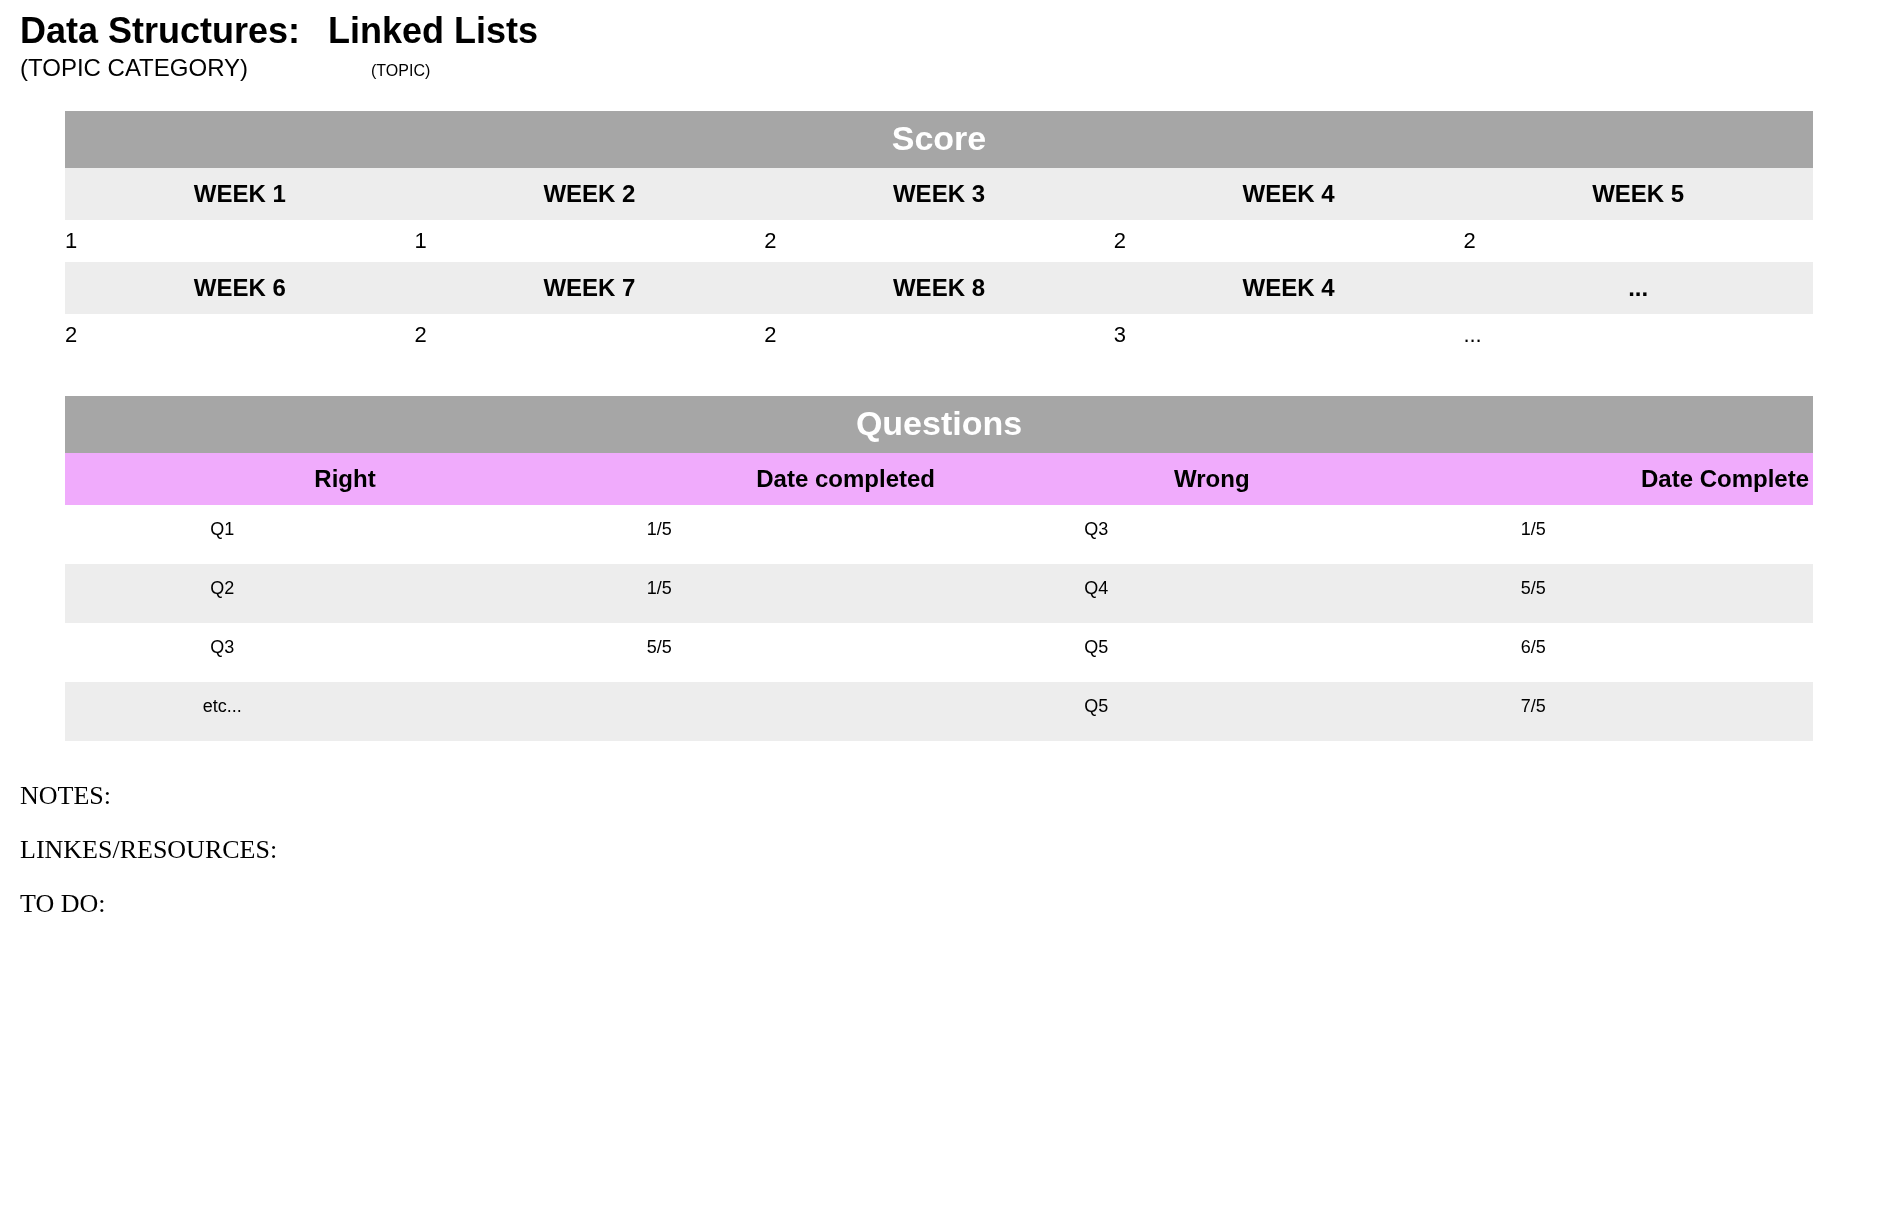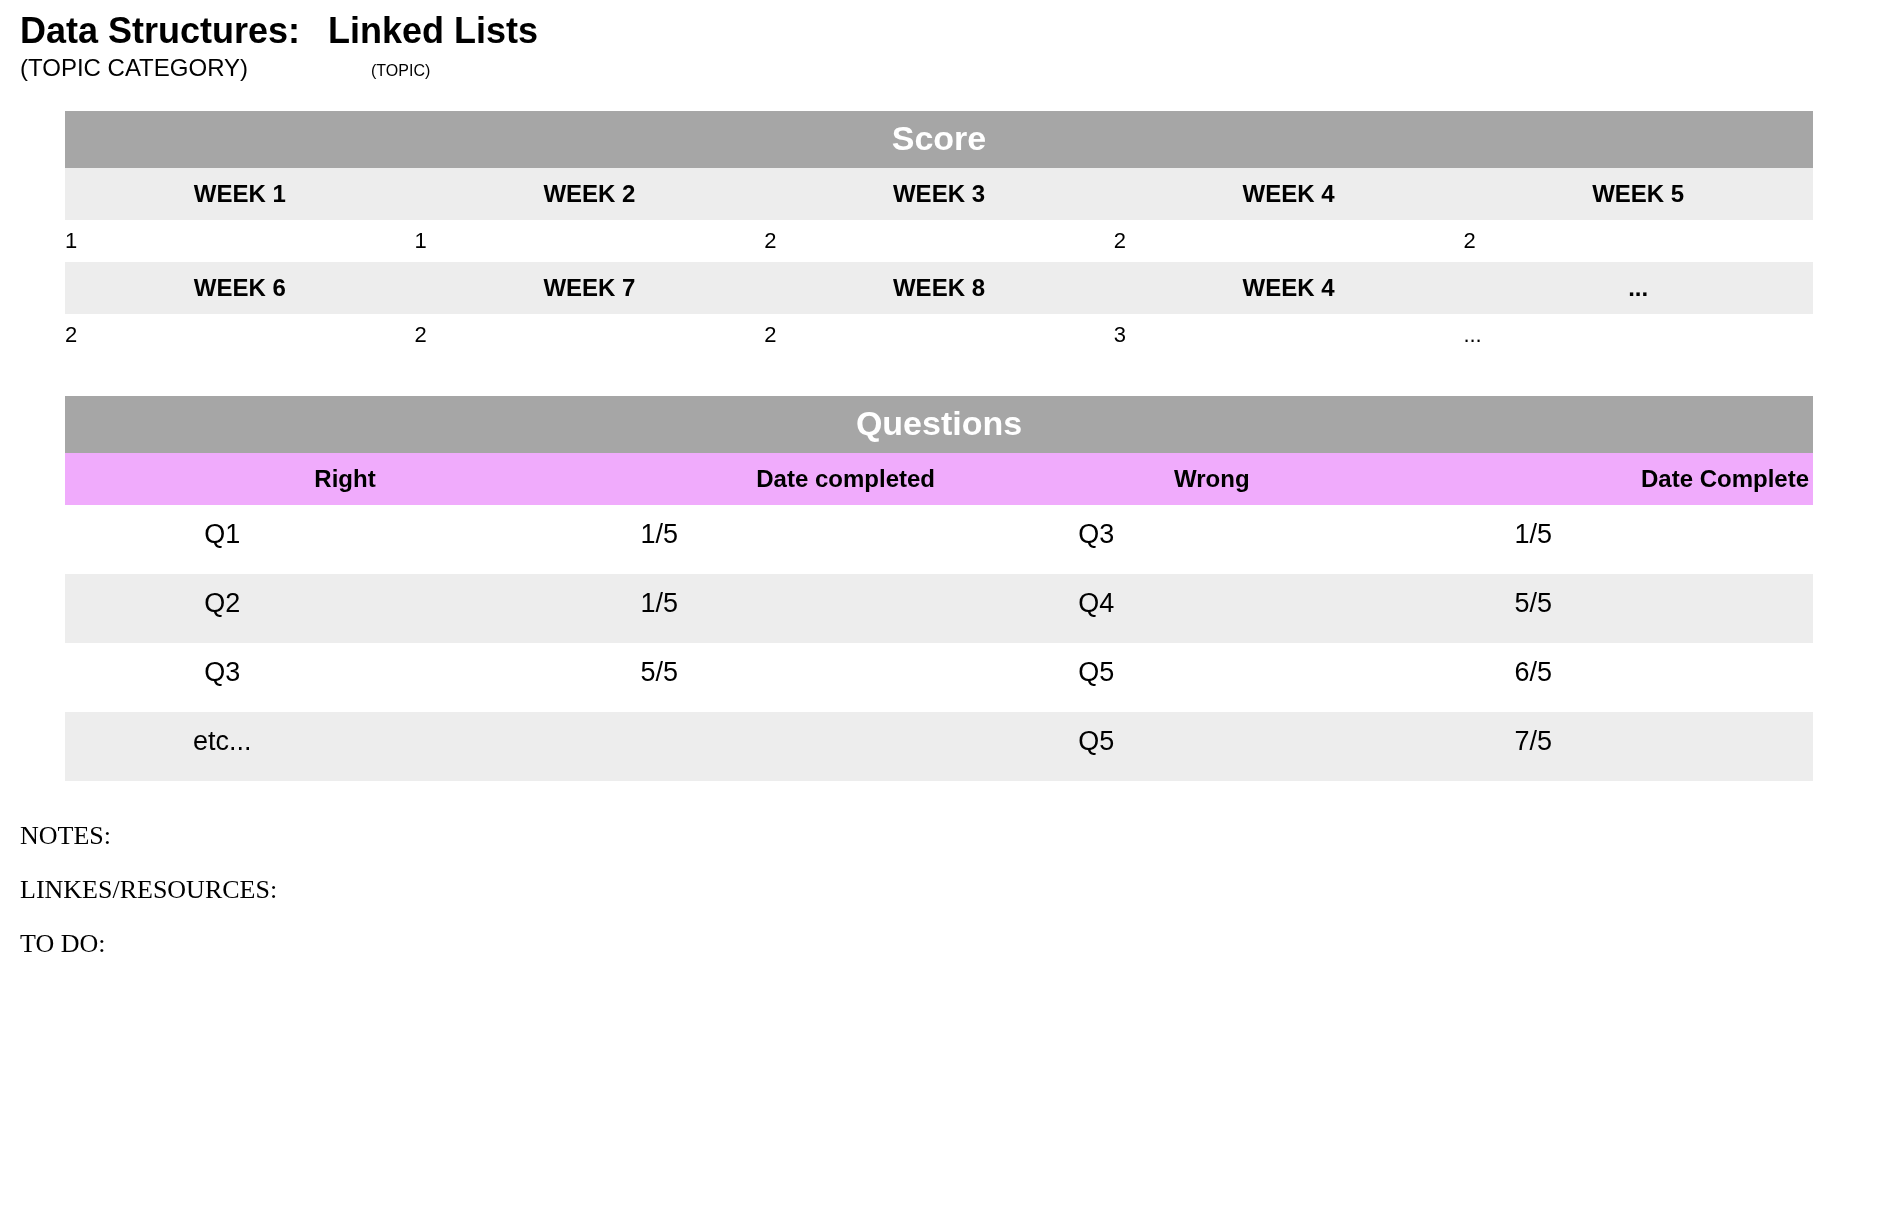--- a/index.html
+++ b/index.html
@@ -78,21 +78,21 @@
     .questions-table th.col-head {
       background: #f0abfc;
       color: #000;
       font-size: 24px;
       font-weight: bold;
       text-align: right;
       padding: 12px 4px;
     }
     .questions-table td {
       text-align: center;
-      font-size: 27px;
+      font-size: 18px;
       padding: 14px 0 24px 0;
       color: #000;
     }
     .questions-table tr.row-white td {
       background: #ffffff;
     }
     .questions-table tr.row-gray td {
       background: #ededed;
     }
     .q-col-right { width: 18%; }

